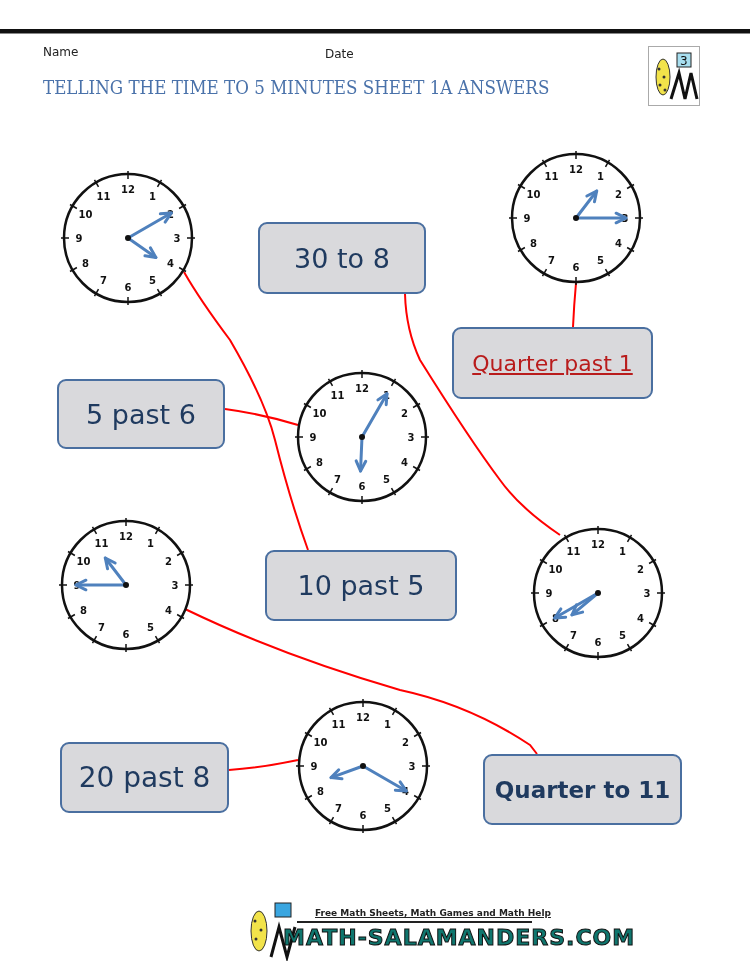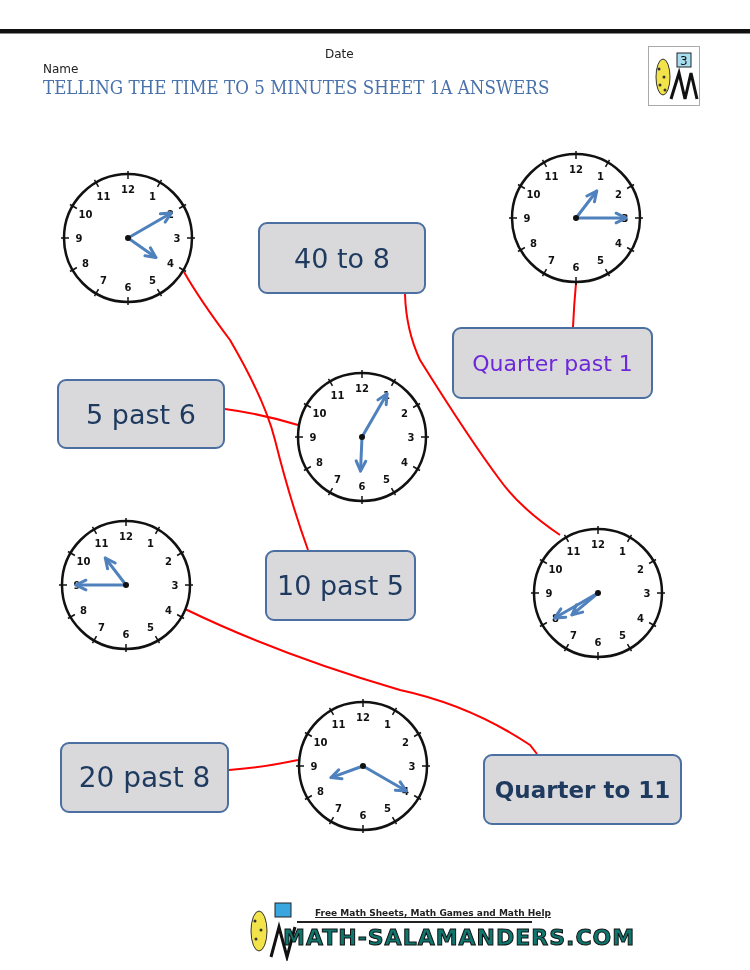--- a/index.html
+++ b/index.html
@@ -2,32 +2,32 @@
 <html><head>
 <meta charset="utf-8">
 <style>
   html,body{margin:0;padding:0;background:#ffffff;}
   body{width:750px;height:970px;position:relative;overflow:hidden;font-family:"DejaVu Sans","Liberation Sans",sans-serif;}
   .topbar{position:absolute;left:0;top:29px;width:750px;height:4px;background:#111;border-bottom:1px solid #888;}
   .lbl{position:absolute;font-size:12px;color:#222;}
   .title{position:absolute;left:43px;top:76px;font-family:"DejaVu Serif","Liberation Serif",serif;font-size:19px;color:#4a72aa;letter-spacing:0px;transform:scaleX(0.88);transform-origin:left center;}
   .logo{position:absolute;left:648px;top:46px;width:50px;height:58px;border:1px solid #aaa;background:#fff;}
   .box{position:absolute;background:#d9d9dc;border:2px solid #4a6fa0;border-radius:9px;box-sizing:border-box;display:flex;align-items:center;justify-content:center;color:#1f3a5f;font-family:"DejaVu Sans","Liberation Sans",sans-serif;}
-  .box.dark{color:#6d28d9;}
+  .box.dark{color:#b91c1c;text-decoration:underline;}
   svg.layer{position:absolute;left:0;top:0;}
   .footer-tag{position:absolute;left:315px;top:908px;font-size:9px;font-weight:bold;color:#222;text-decoration:underline;}
   .footer-rule{position:absolute;left:297px;top:921px;width:235px;height:2px;background:#222;}
   .footer-name{position:absolute;left:283px;top:925px;font-size:22px;font-weight:bold;color:#0f766e;-webkit-text-stroke:1px #111;letter-spacing:1px;font-family:"DejaVu Sans","Liberation Sans",sans-serif;}
 </style>
 </head>
 <body>
 
 <div class="topbar"></div>
 
-<span class="lbl" style="left:43px;top:62px;">Name</span>
+<span class="lbl" style="left:43px;top:45px;">Name</span>
 <span class="lbl" style="left:307px;top:47px;margin-left:18px;">Date</span>
 
 <div class="title">TELLING THE TIME TO 5 MINUTES SHEET 1A ANSWERS</div>
 
 <div class="logo">
   <svg width="50" height="58" viewBox="0 0 50 58">
     <ellipse cx="14" cy="30" rx="7" ry="18" fill="#f2e34a" stroke="#333" stroke-width="1"></ellipse>
     <circle cx="10" cy="22" r="1.5" fill="#333"></circle>
       <circle cx="15" cy="30" r="1.5" fill="#333"></circle>
       <circle cx="11" cy="38" r="1.5" fill="#333"></circle>
@@ -236,29 +236,29 @@
       <line x1="363" y1="766" x2="406.30127018922195" y2="791" stroke="#4f81bd" stroke-width="3" stroke-linecap="round"></line>
       <polyline points="395.3310490321936,790.1911441624812 406.30127018922195,791 400.11566990741716,781.9039377116394" fill="none" stroke="#4f81bd" stroke-width="3" stroke-linecap="round" stroke-linejoin="round"></polyline>
       <line x1="363" y1="766" x2="331.0504508932791" y2="777.6286848730728" stroke="#4f81bd" stroke-width="3" stroke-linecap="round"></line>
       <polyline points="338.72159264815366,769.7449304263247 331.0504508932791,777.6286848730728 341.9944660831595,778.7370762857362" fill="none" stroke="#4f81bd" stroke-width="3" stroke-linecap="round" stroke-linejoin="round"></polyline>
       <circle cx="363" cy="766" r="3" fill="#111"></circle>
     </g>
   </svg>
 
 <div id="boxes">
     <div class="box" style="left: 258px; top: 222px; width: 168px; height: 72px; font-size: 27px;">
-      <span>40 to 8</span>
+      <span>30 to 8</span>
     </div>
     <div class="box dark" style="left: 452px; top: 327px; width: 201px; height: 72px; font-size: 22px;">
       <span>Quarter past 1</span>
     </div>
     <div class="box" style="left: 57px; top: 379px; width: 168px; height: 70px; font-size: 27px; justify-content: center;">
       <span>5 past 6</span>
     </div>
-    <div class="box" style="left: 265px; top: 550px; width: 151px; height: 71px; font-size: 27px;">
+    <div class="box" style="left: 265px; top: 550px; width: 192px; height: 71px; font-size: 27px;">
       <span>10 past 5</span>
     </div>
     <div class="box" style="left: 60px; top: 742px; width: 169px; height: 71px; font-size: 28px;">
       <span>20 past 8</span>
     </div>
     <div class="box" style="left: 483px; top: 754px; width: 199px; height: 71px; font-size: 23px; font-weight: bold;">
       <span>Quarter to 11</span>
     </div>
   </div>
 

